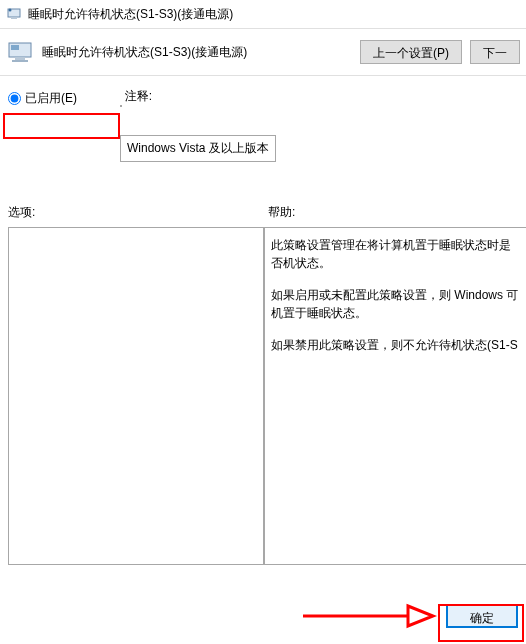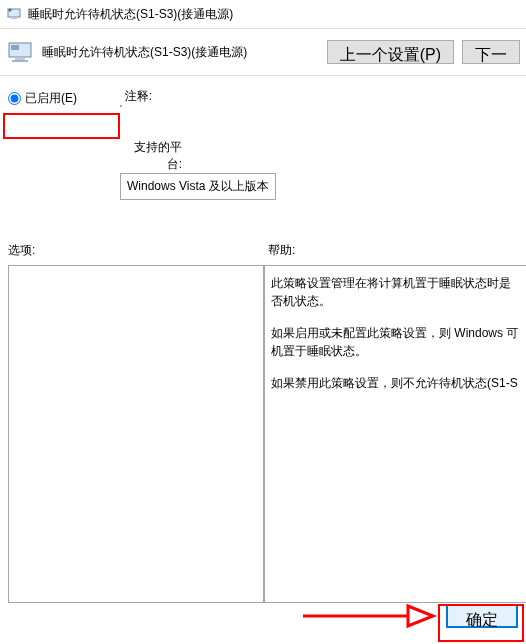--- a/index.html
+++ b/index.html
@@ -42,21 +42,21 @@
       align-items: center;
       justify-content: center;
     }
     .header-title {
       flex: 1;
     }
     .btn {
       background: #e1e1e1;
       border: 1px solid #adadad;
       padding: 4px 12px;
-      font-size: 16px;
+      font-size: 12px;
       font-family: inherit;
       cursor: pointer;
       min-width: 90px;
       height: 24px;
     }
     .radio-group {
       padding: 12px 8px 6px 8px;
       width: 120px;
       float: left;
     }
@@ -186,21 +186,20 @@
       <input type="radio" name="cfg" checked="" style="">
       <span>已启用(E)</span>
     </label>
   </div>
   <div style="flex:1;">
     <div class="row-area" style="margin-top:6px;">
       <div class="row-label" style="width:40px;">注释:</div>
       <div class="comment-box"></div>
     </div>
     <div class="row-area" style="margin-top:24px;">
-      <div class="row-label" style="width:70px;">支持的平台:</div>
       <div class="platform-box">
         <span>Windows Vista 及以上版本</span>
       </div>
     </div>
   </div>
 </div>
 
 <div class="highlight-box hb1"></div>
 
 <div class="middle-labels">

